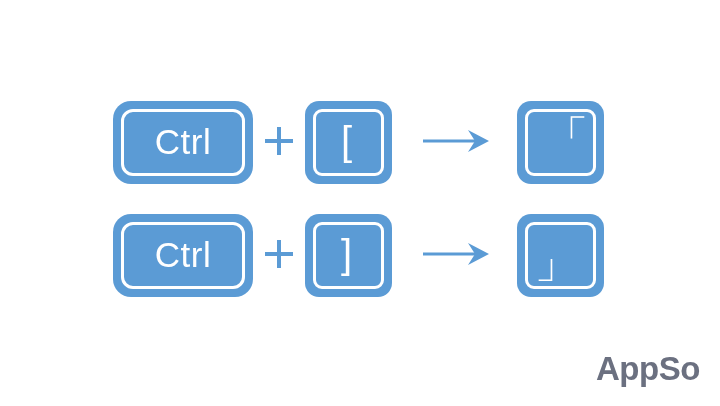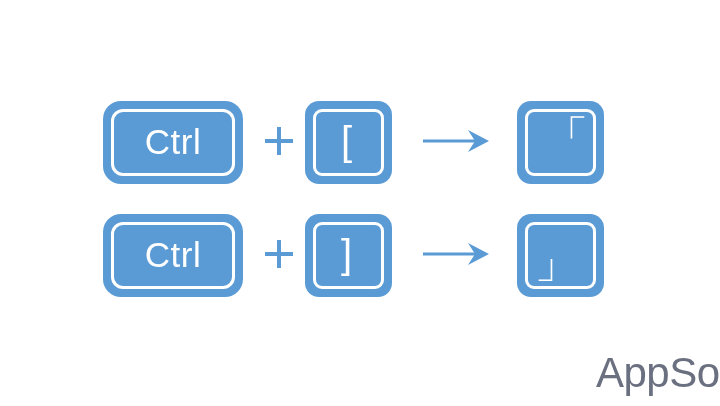--- a/index.html
+++ b/index.html
@@ -54,21 +54,21 @@
     justify-content: center;
   }
   .key-label {
     color: #ffffff;
     line-height: 1;
     white-space: pre;
   }
 
   
   .key-ctrl {
-    left: 103px;
+    left: 113px;
     width: 140px;
     height: 83px;
     border-radius: 18px;
   }
   .key-ctrl .key-inner { border-radius: 12px; }
   .key-ctrl .key-label {
     font-size: 35px;
     font-weight: 300;
     letter-spacing: 0.5px;
     position: relative;
@@ -142,22 +142,22 @@
     width: 66px;
     height: 32px;
   }
   .arrow svg { display: block; }
 
   
   #logo {
     position: absolute;
     left: 596px;
     top: 352px;
-    font-size: 42px;
-    font-weight: normal;
+    font-size: 33px;
+    font-weight: bold;
     color: #6B7080;
     letter-spacing: -0.5px;
     line-height: 1;
   }
 </style>
 </head>
 <body>
 
 <div id="stage">
 

